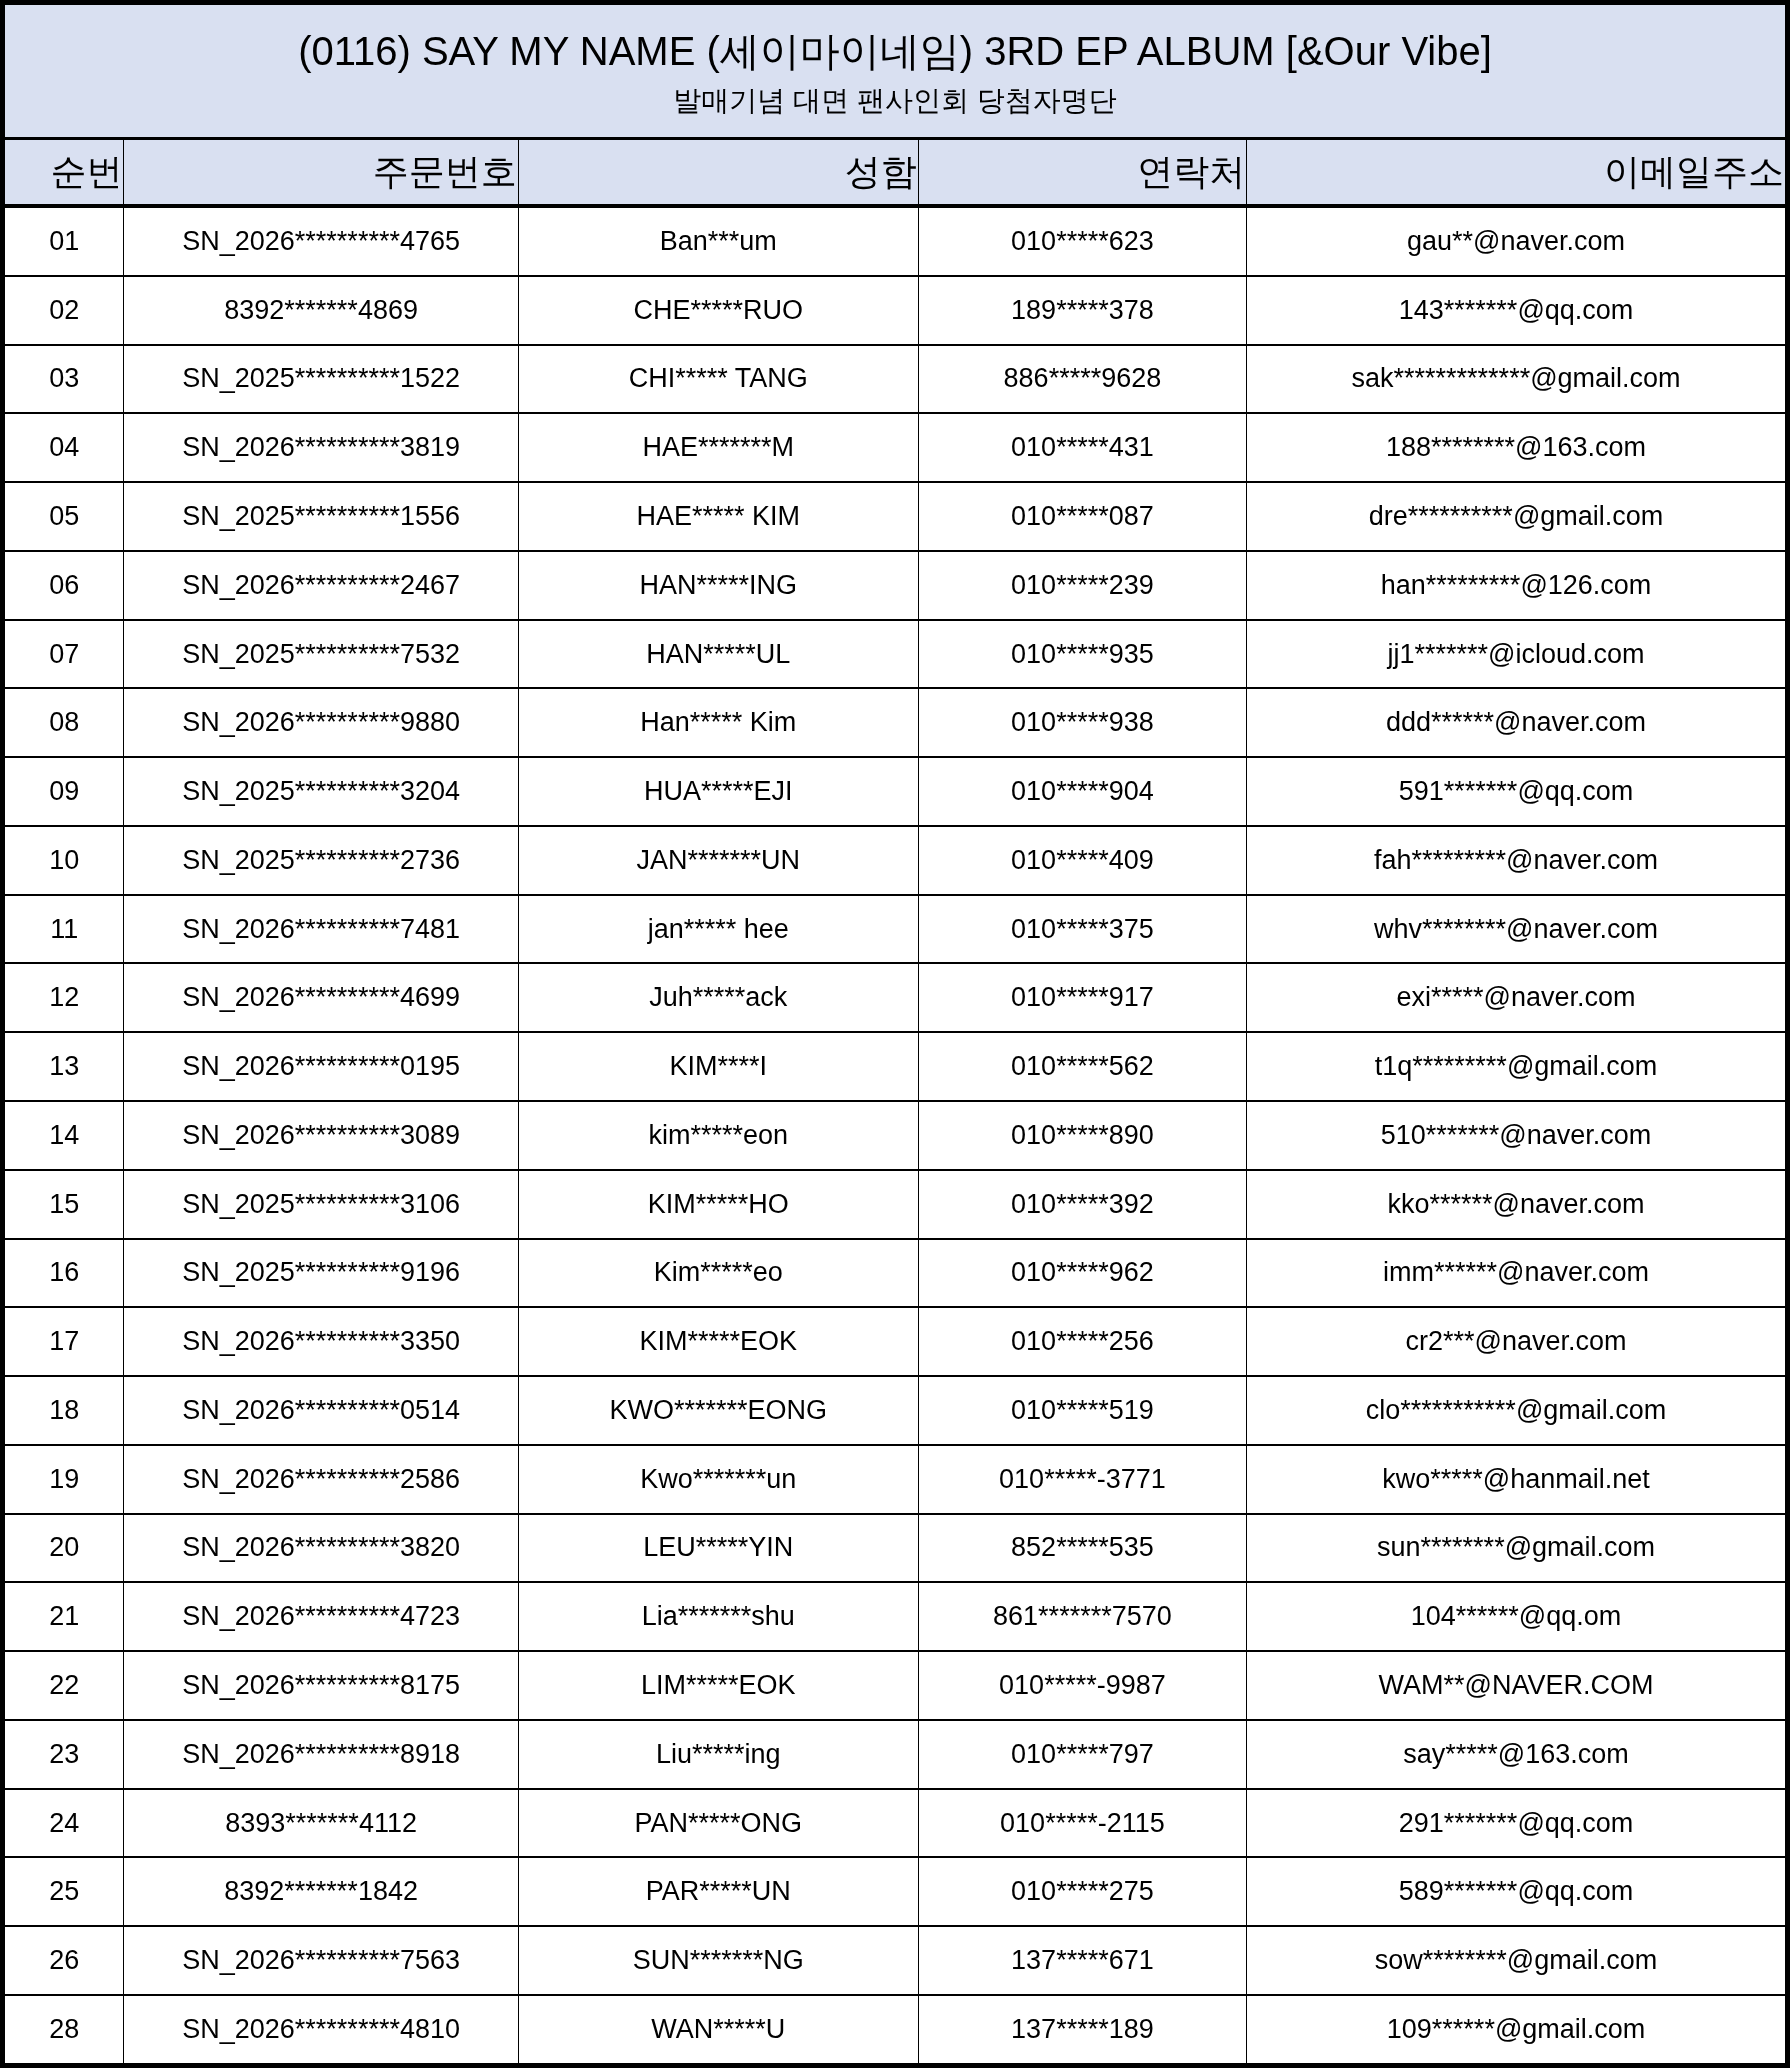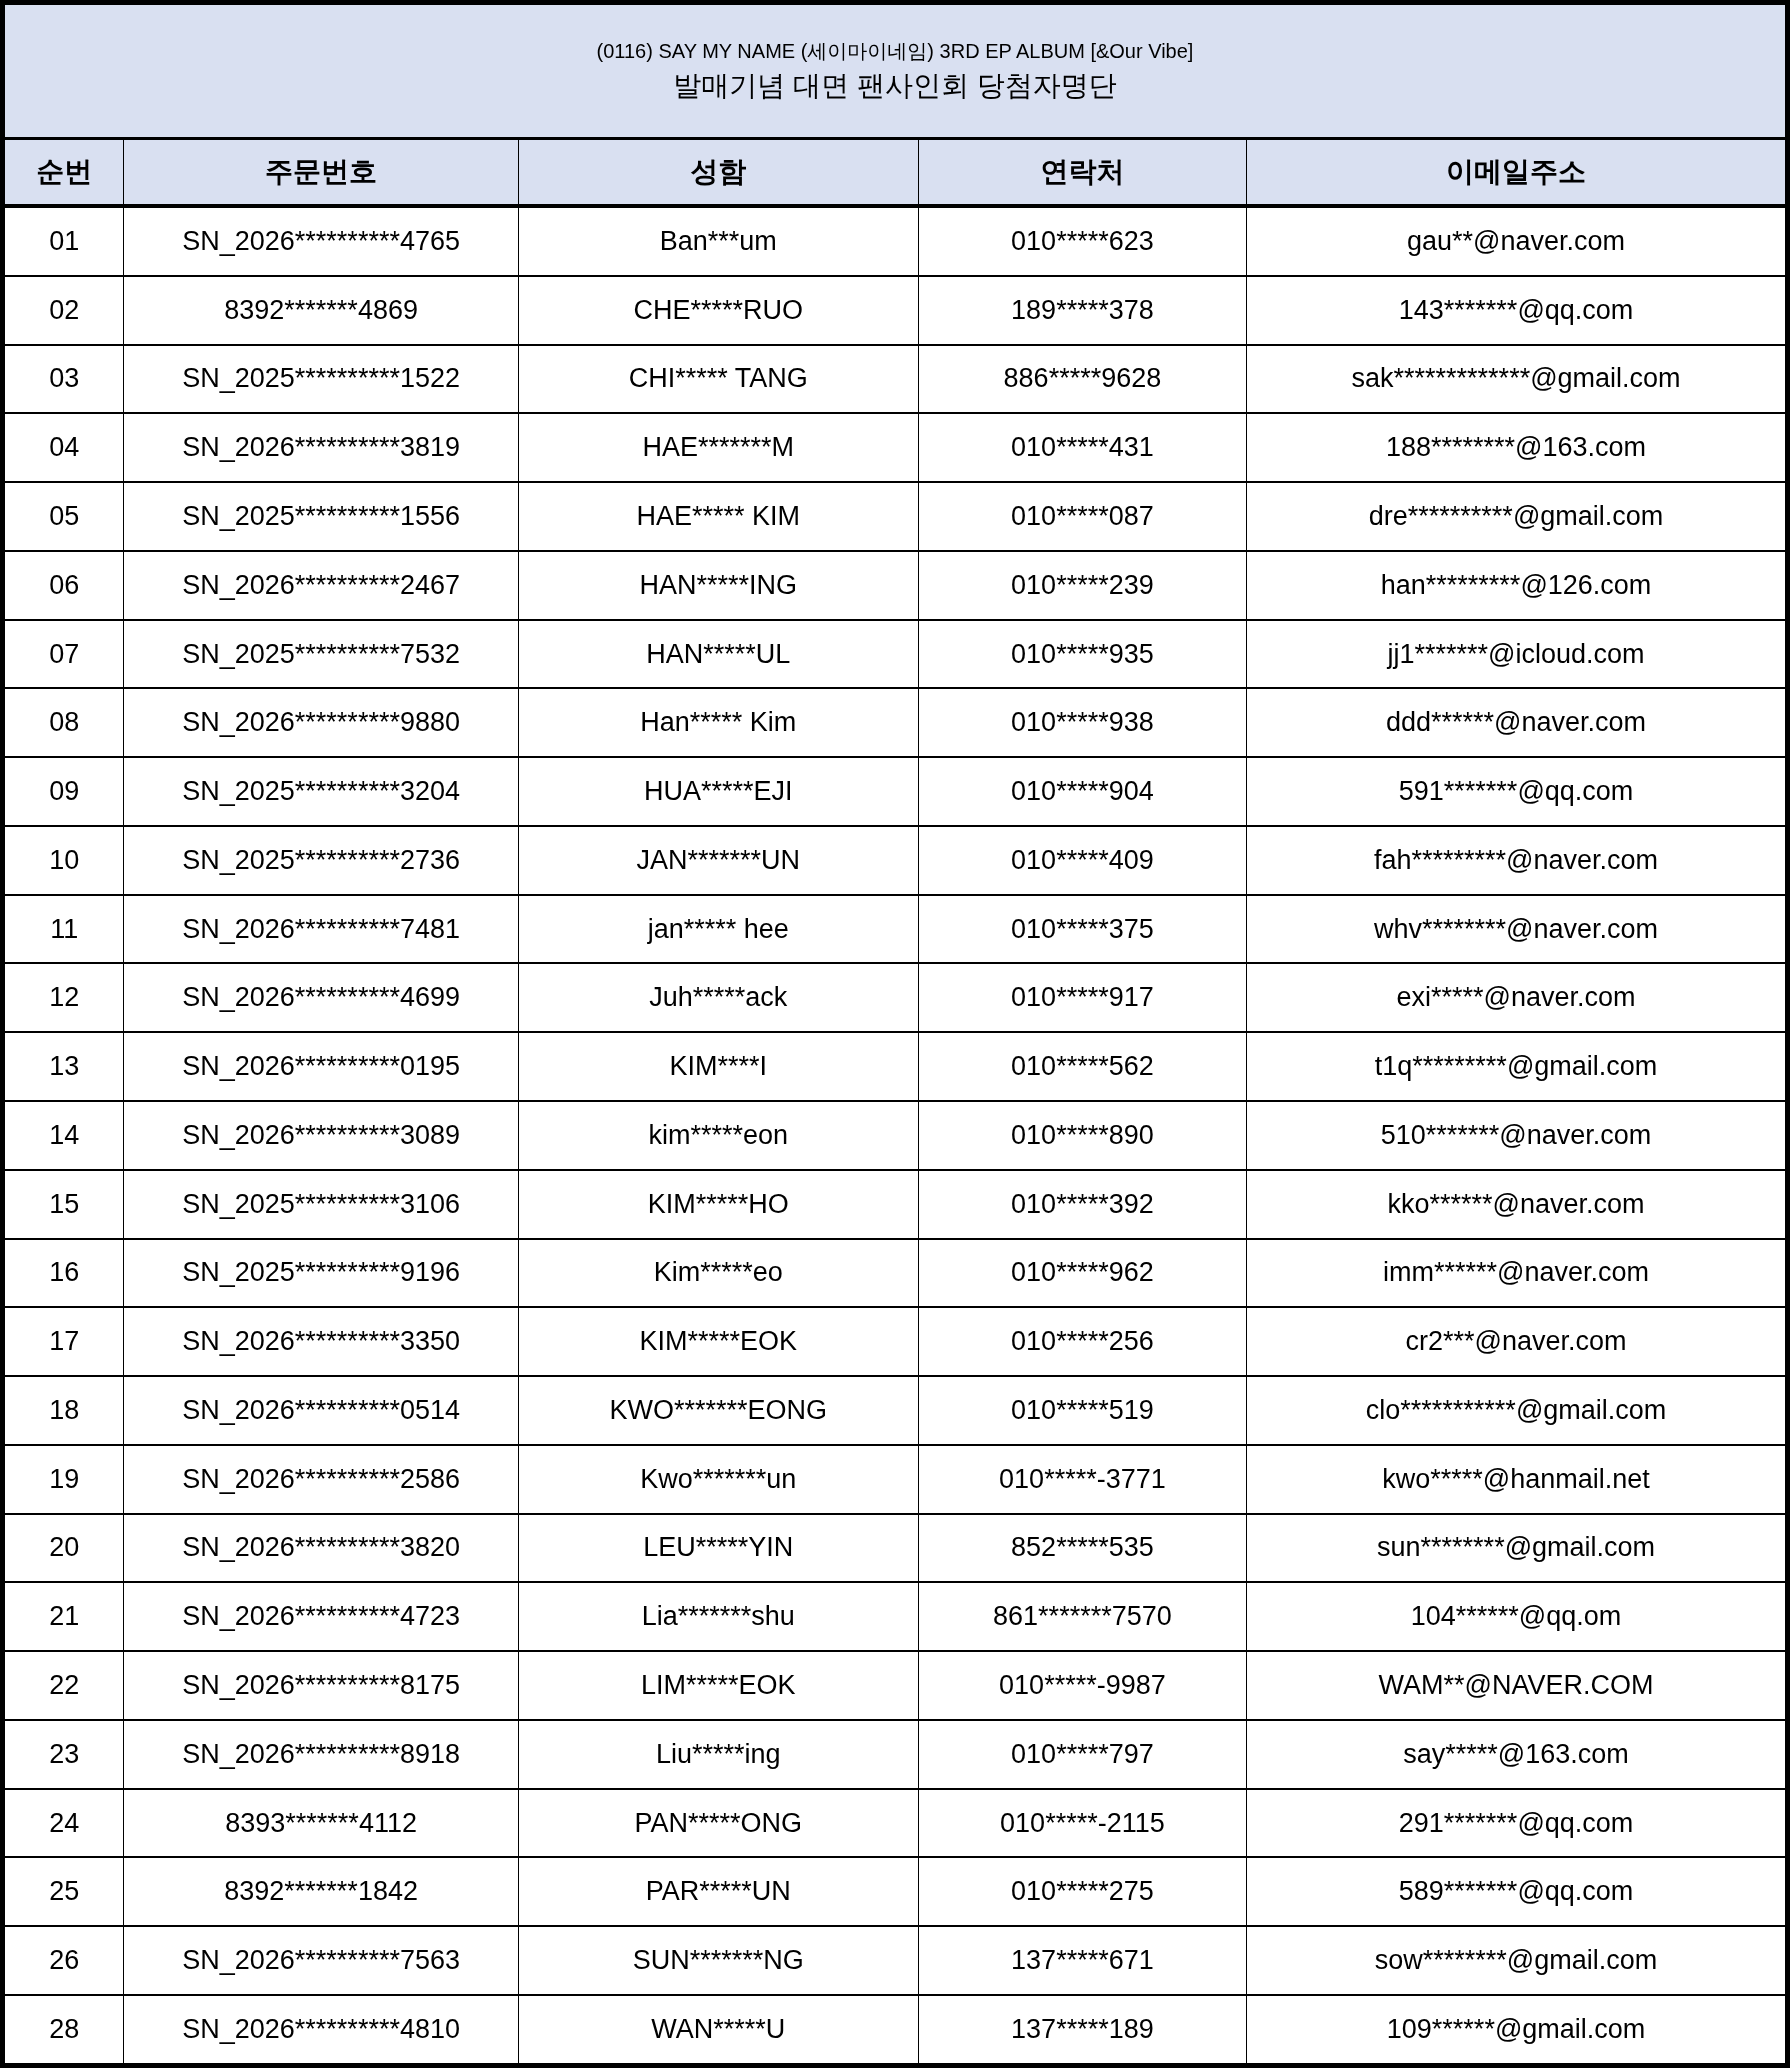--- a/index.html
+++ b/index.html
@@ -30,34 +30,34 @@
   tr.title-row td{
     background:var(--header-bg);
     height:122px;
     text-align:center;
     vertical-align:middle;
     border:0;
     border-bottom:3.3px solid var(--border);
     padding:5px 0;
   }
   .title-line1{
-    font-size:20px;
+    font-size:40px;
     line-height:1.5;
     letter-spacing:0px;
   }
   .title-line2{
     font-size:28px;
     line-height:1.4;
   }
   tr.header-row th{
     background:var(--header-bg);
     height:62px;
-    font-weight:bold;
-    font-size:28px;
-    text-align:center;
+    font-weight:normal;
+    font-size:36px;
+    text-align:right;
     vertical-align:middle;
     border:1.7px solid var(--border);
     border-top:3.3px solid var(--border);
     border-bottom:4.2px solid var(--border);
   }
   tbody td{
     height:63px;
     font-size:27px;
     text-align:center;
     vertical-align:middle;

